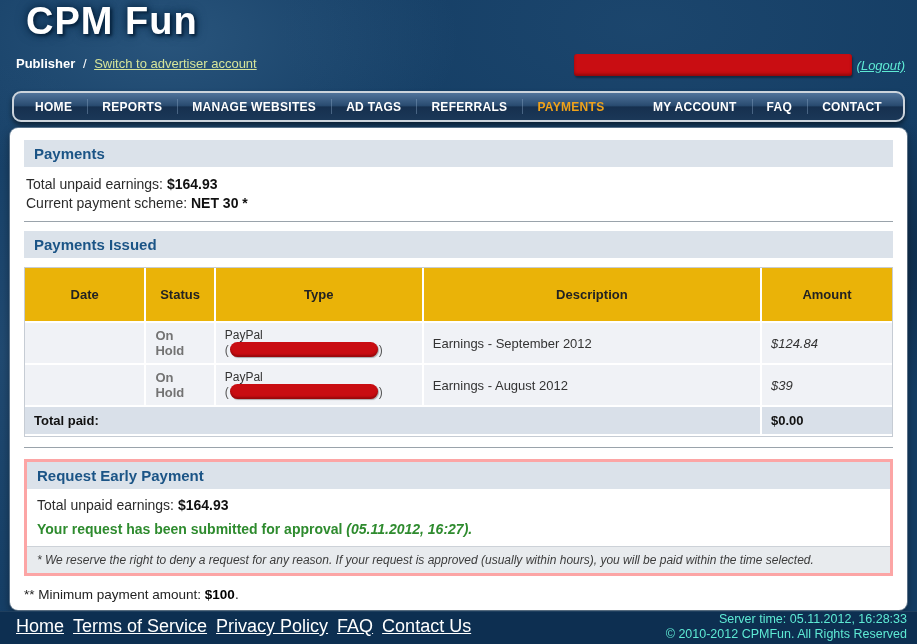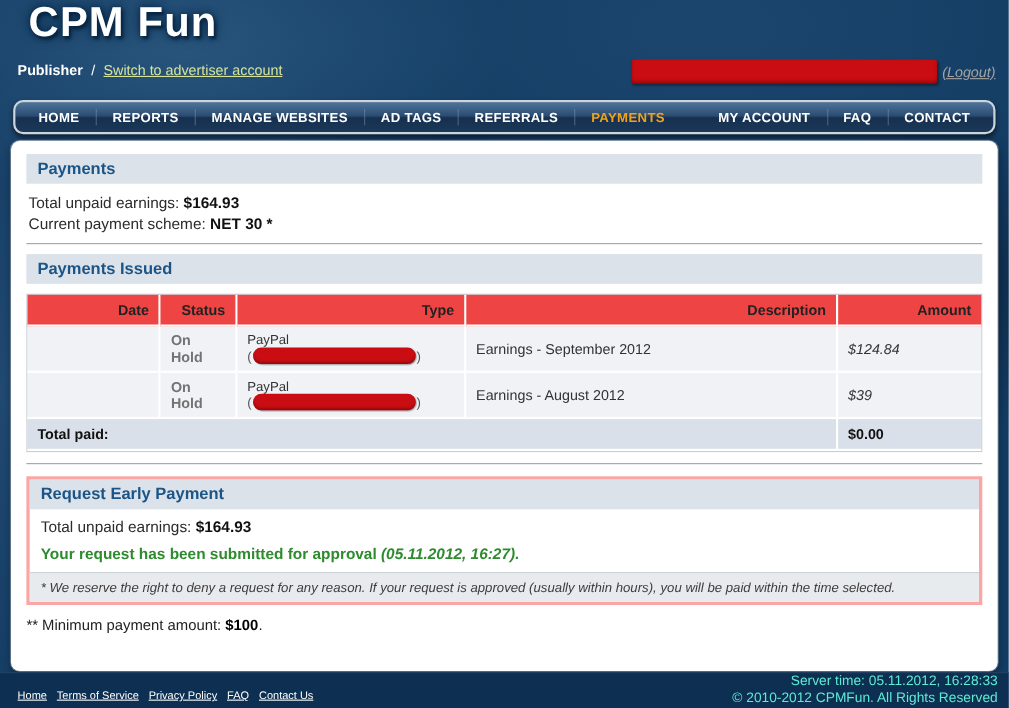--- a/index.html
+++ b/index.html
@@ -19,21 +19,21 @@
     font-size:38px;font-weight:bold;color:#ffffff;letter-spacing:1px;
     text-shadow:0 0 6px #0a2b4a,0 0 12px #0a2b4a,2px 2px 3px #081f36;
   }
   .subheader{position:absolute;left:16px;top:56px;font-size:13px;color:#ffffff;}
   .subheader .role{font-weight:bold;}
   .subheader .sep{margin:0 4px;}
   .switch-link{color:#d6e49a;text-decoration:underline;cursor:pointer;}
   .account-bar{position:absolute;right:12px;top:54px;display:flex;align-items:center;gap:5px;}
   .redaction-bar{width:278px;height:22px;background:#c90d12;border-radius:3px;
     box-shadow:inset 0 -2px 3px rgba(80,0,0,.45),1px 2px 2px rgba(0,0,0,.35);}
-  .logout-link{color:#a3a3a3;font-style:italic;text-decoration:underline;font-size:13px;cursor:pointer;}
+  .logout-link{color:#5eead4;font-style:italic;text-decoration:underline;font-size:13px;cursor:pointer;}
   
   .nav{
     position:absolute;left:12px;right:12px;top:91px;height:31px;box-sizing:border-box;
     border:2px solid #ccd4dc;border-radius:9px;
     background:linear-gradient(180deg,#50739a 0%,#2a4c71 46%,#16304f 52%,#1b3858 100%);
     box-shadow:0 3px 5px rgba(0,0,0,.5);
     display:flex;align-items:stretch;padding:0 6px;
   }
   .nav-item{
     color:#ffffff;font-weight:bold;font-size:12px;letter-spacing:.3px;
@@ -56,22 +56,22 @@
     background:#dbe2ea;color:#1b5486;font-weight:bold;font-size:15px;
     padding:5px 10px;margin-bottom:9px;
   }
   .info-line{font-size:14px;color:#2b2b2b;margin:3px 2px;}
   .info-line b{color:#111;}
   .divider{border:0;border-top:1px solid #9aa3ab;margin:10px 0 9px 0;}
   
   .ptable{width:100%;border-collapse:separate;border-spacing:0;font-size:13px;color:#333;
     border:1px solid #c6ccd4;}
   .ptable th{
-    background:#ef4444;text-align:right;font-weight:bold;color:#222;
-    padding:6px 9px;border-right:2px solid #fff;border-bottom:2px solid #fff;font-size:13px;
+    background:#eab308;text-align:center;font-weight:bold;color:#222;
+    padding:19px 9px;border-right:2px solid #fff;border-bottom:2px solid #fff;font-size:13px;
   }
   .ptable th:last-child{border-right:0;}
   .ptable td{
     background:#f0f2f6;padding:5px 9px;border-right:2px solid #fff;border-bottom:2px solid #fff;
     vertical-align:middle;
   }
   .ptable td:last-child{border-right:0;}
   .ptable .col-date{width:14%;}
   .ptable .col-status{width:8%;}
   .ptable .col-type{width:24%;}
@@ -96,21 +96,21 @@
     background:#e8ebee;border-top:1px solid #cdd2d8;color:#3c3c3c;
     font-style:italic;font-size:12px;padding:6px 10px;
   }
   .notes{margin-top:10px;font-size:13.5px;color:#222;line-height:17px;}
   .notes b{color:#000;}
   
   .footer{
     position:absolute;left:0;right:0;bottom:0;height:33px;background:#0d2f51;
     box-shadow:inset 0 1px 0 rgba(255,255,255,.08);
   }
-  .footer-links{position:absolute;left:16px;top:16px;font-size:10px;text-align:center;}
+  .footer-links{position:absolute;left:16px;top:5px;font-size:18px;text-align:center;}
   .footer-links a{color:#ffffff;text-decoration:underline;margin-right:9px;cursor:pointer;}
   .footer-right{position:absolute;right:10px;top:1px;text-align:right;color:#5eead4;font-size:12.5px;line-height:15px;}
 </style>
 </head>
 <body>
 
 <div class="logo">CPM Fun</div>
 
 <div class="subheader">
   <span class="role">Publisher</span>

